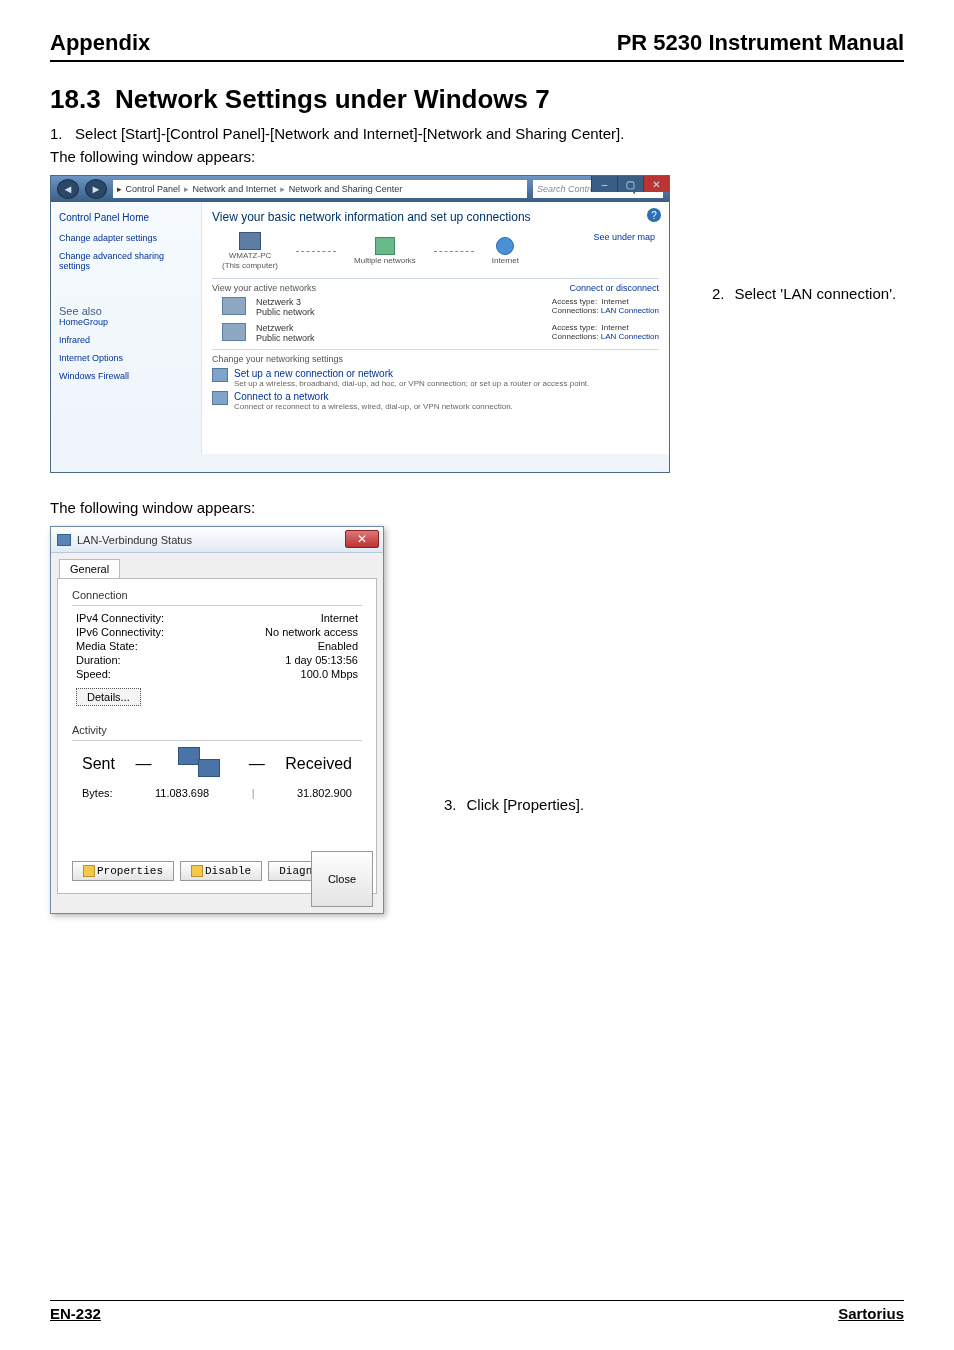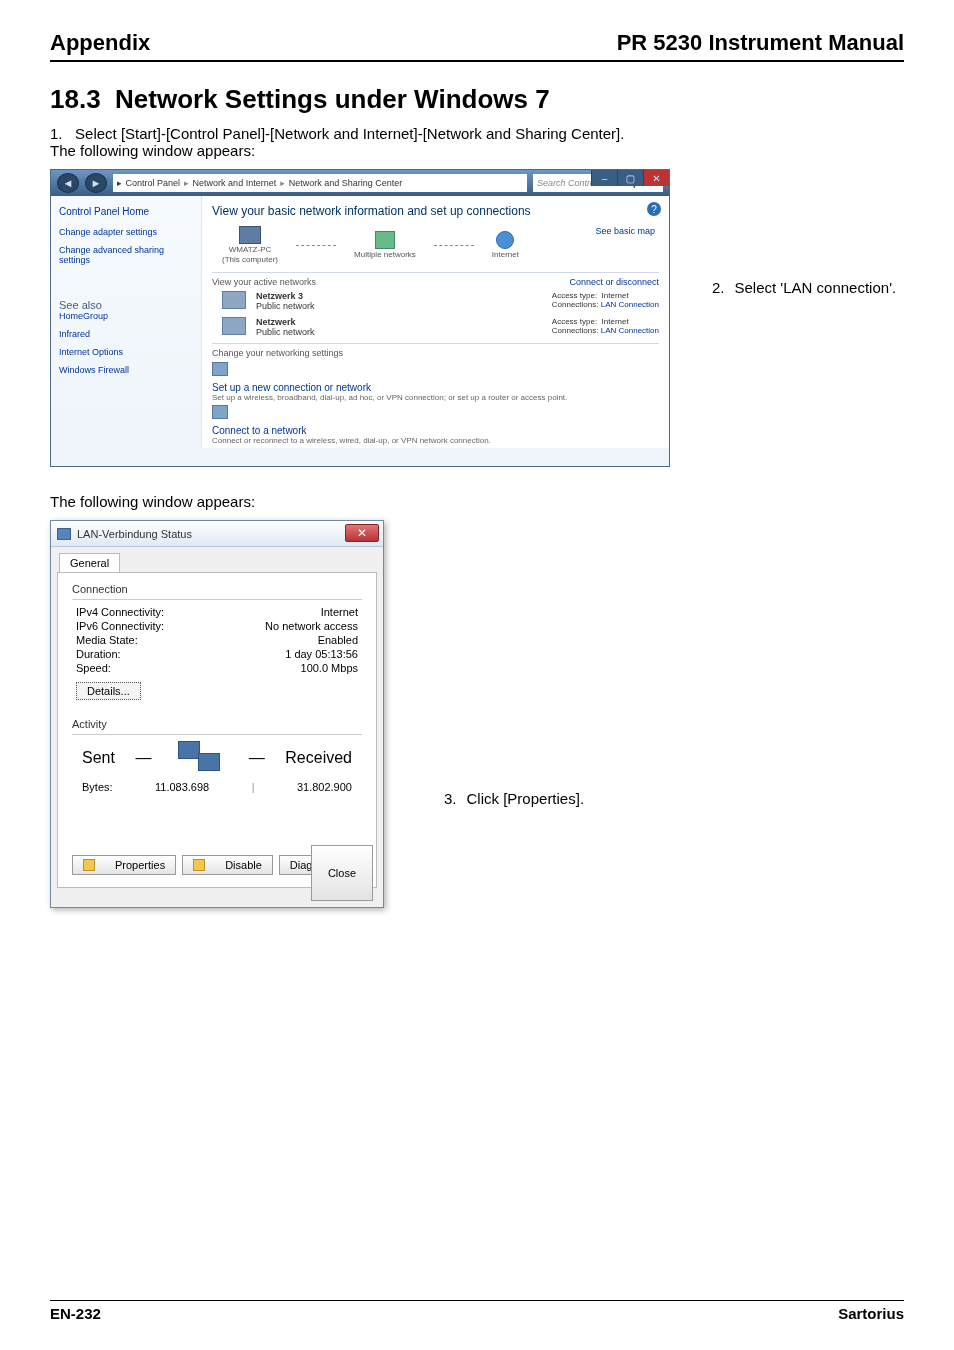--- a/index.html
+++ b/index.html
@@ -15,21 +15,21 @@
   .top-head {
     display: flex;
     justify-content: space-between;
     border-bottom: 2px solid #000;
     padding-bottom: 4px;
     margin-bottom: 22px;
   }
   .top-head .lh { font-size: 22px; font-weight: bold; }
   .top-head .rh { font-size: 22px; font-weight: bold; }
   .sect-title { font-size: 26px; font-weight: bold; margin-bottom: 10px; }
-  .step1 { font-size: 15px; }
+  .step1 { font-size: 15px; margin-bottom: 6px; }
   .following { font-size: 15px; margin-bottom: 10px; }
 
   
   .shot1-wrap { display: flex; gap: 42px; align-items: flex-start; margin-bottom: 26px; }
   .side-note { font-size: 15px; display: flex; gap: 10px; padding-top: 110px; }
   .side-note .num { }
   .shot1 {
     width: 620px; height: 298px;
     border: 1px solid #4a6b8a;
     background: linear-gradient(#f7fbff,#eef4fa);
@@ -65,25 +65,25 @@
   .neticon{width:20px;height:18px;background:#6b8;border:1px solid #486;}
   .globeicon{width:18px;height:18px;border-radius:50%;background:#4a90d9;border:1px solid #2d6aa8;}
   .linebar{width:40px;height:1px;border-top:1px dashed #888;}
   .fullmap{position:absolute;top:30px;right:14px;color:#003399;font-size:9px;}
   .helpq{position:absolute;top:6px;right:8px;width:14px;height:14px;border-radius:50%;background:#2a6fb3;color:#fff;font-size:10px;display:flex;align-items:center;justify-content:center;}
   .grpbox{border-top:1px solid #d0dae6;margin-top:6px;padding-top:4px;}
   .grpttl{color:#555;font-size:9px;margin-bottom:4px;display:flex;justify-content:space-between;}
   .connrow{display:flex;gap:10px;margin:2px 0 6px 10px;}
   .benchicon{width:24px;height:18px;background:#8ea7c2;border:1px solid #5f7da3;}
   .connlbl{font-size:9px;}
-  .connlbl b{font-weight:bold;}
+  .connlbl b{font-weight:normal;}
   .connright{margin-left:auto;font-size:8px;}
   .connright .lk2{color:#003399;}
   .tasks{margin-top:6px;}
-  .task{display:flex;gap:6px;margin:3px 0;flex-direction:column;}
+  .task{display:flex;gap:6px;margin:3px 0;}
   .taskicon{width:16px;height:14px;background:#7fa4c9;border:1px solid #55789a;}
   .tasktxt .a{color:#003399;}
   .tasktxt .b{color:#666;font-size:8px;}
 
   
   .shot2-wrap { display:flex; gap:60px; align-items:flex-start; }
   .shot2 {
     width:334px; height:388px;
     border:1px solid #6e8aa8;
     background:#f0f0f0;
@@ -106,32 +106,32 @@
   .detbtn{margin:6px 0 0 4px;padding:2px 10px;border:1px dotted #555;background:#f4f4f4;font-size:11px;display:inline-block;}
   .actblock{margin-top:18px;}
   .actrow{display:flex;align-items:center;justify-content:space-between;margin:6px 10px;font-size:16px;}
   .monicons{width:56px;height:34px;position:relative;}
   .mon{width:22px;height:18px;background:#4a74a8;border:1px solid #2f547e;position:absolute;}
   .mon.a{top:0;left:6px;}
   .mon.b{top:12px;left:26px;}
   .bytesr{display:flex;justify-content:space-between;margin:4px 10px;font-size:11px;}
   .bdiv{color:#999;}
   .btnrow{position:absolute;left:14px;bottom:12px;display:flex;gap:6px;}
-  .wbtn{padding:3px 10px;border:1px solid #999;background:linear-gradient(#fff,#e4e4e4);font-size:11px;display:flex;align-items:center;gap:20px;}
+  .wbtn{padding:3px 10px;border:1px solid #999;background:linear-gradient(#fff,#e4e4e4);font-size:11px;display:flex;align-items:center;gap:2px;font-family:Liberation Mono, monospace;}
   .shield{width:12px;height:12px;background:#f3c94b;border:1px solid #b8932a;display:inline-block;}
   .closebar{position:absolute;right:10px;bottom:6px;}
   .cbtn{padding:21px 16px;border:1px solid #999;background:linear-gradient(#fff,#e4e4e4);font-size:11px;}
 
   .side-note2 { font-size:15px; display:flex; gap:10px; padding-top:270px; }
 
   
   .foot {
     position:absolute; left:50px; right:50px; bottom:28px;
     border-top:1.5px solid #000; padding-top:4px;
-    display:flex; justify-content:space-between; font-size:15px; font-weight:bold;
+    display:flex; justify-content:space-between; font-size:15px; font-weight:bold;text-decoration:underline;
   }
 </style>
 </head>
 <body>
 
 <div class="top-head">
   <div class="lh">Appendix</div>
   <div class="rh">PR 5230 Instrument Manual</div>
 </div>
 
@@ -176,21 +176,21 @@
         <div class="lk">Change advanced sharing settings</div>
         <div class="see">See also</div>
         <div class="lk">HomeGroup</div>
         <div class="lk">Infrared</div>
         <div class="lk">Internet Options</div>
         <div class="lk">Windows Firewall</div>
       </div>
       <div class="rightcol">
         <div class="helpq">?</div>
         <h4>View your basic network information and set up connections</h4>
-        <div class="fullmap">See basic map</div>
+        <div class="fullmap">See under map</div>
         <div class="maprow">
           <div class="node">
               <div class="pcicon"></div>
             <span>WMATZ-PC</span>
             <span>(This computer)</span>
             </div>
           <div class="linebar"></div>
           <div class="node">
               <div class="neticon"></div>
             <span>Multiple networks</span>

